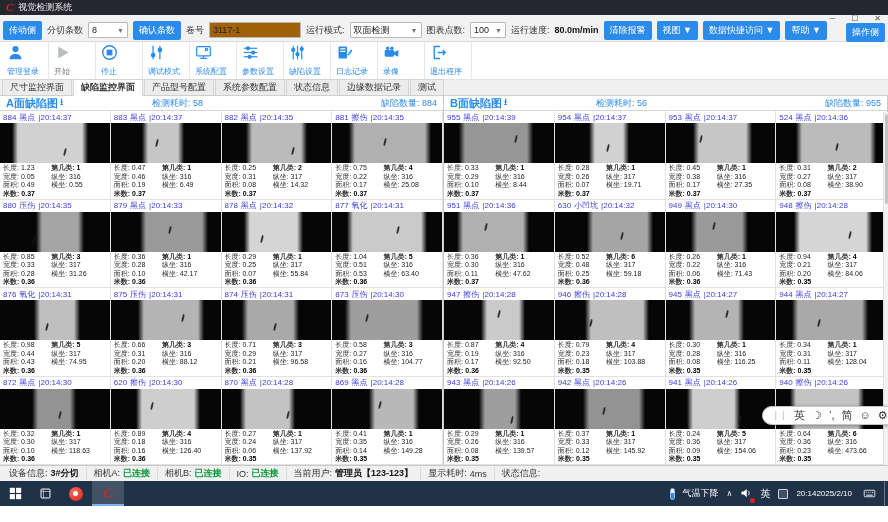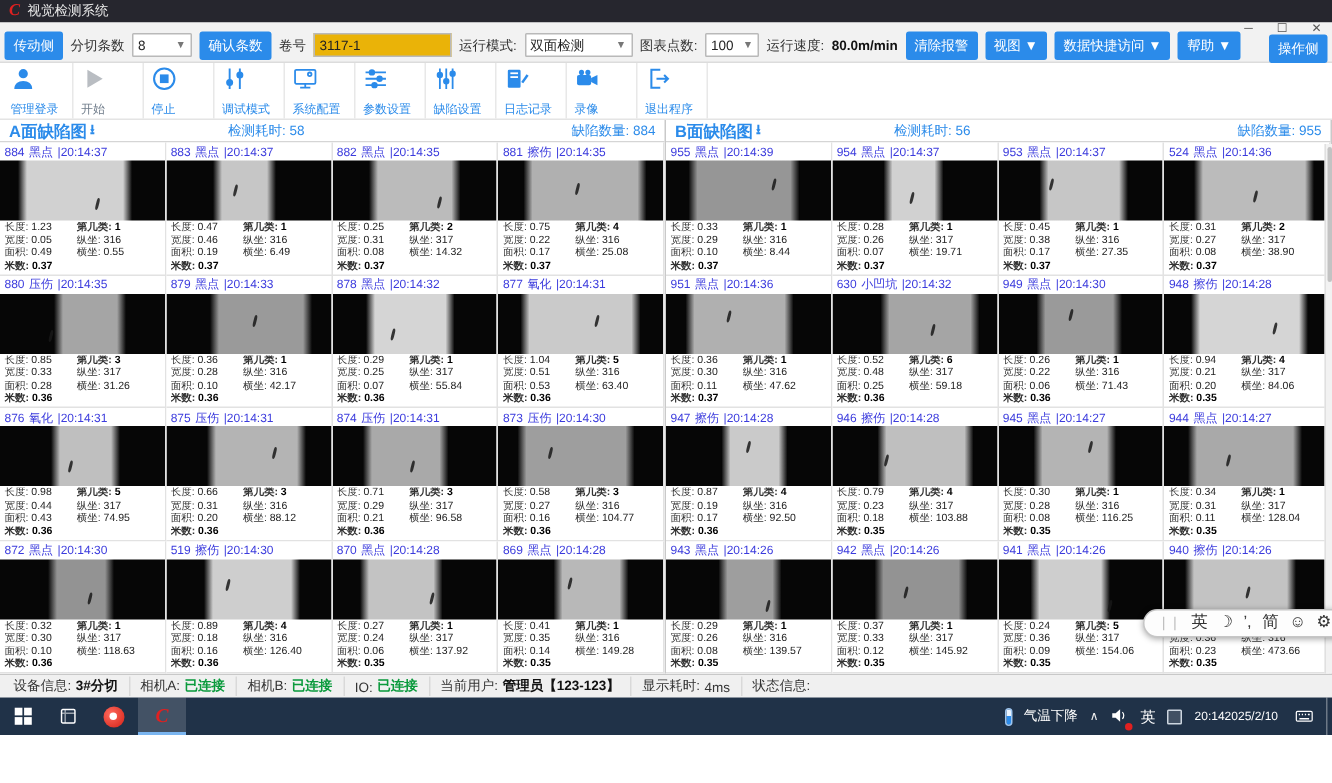--- a/index.html
+++ b/index.html
@@ -10,21 +10,21 @@
   
   .titlebar{height:15px;background:#26262e;display:flex;align-items:center;padding:0 6px;gap:5px;}
   .logo{color:#e02020;font-family:"Liberation Serif",serif;font-style:italic;font-weight:bold;font-size:11px;line-height:11px;}
   .title{color:#e8e8e8;font-size:9px;}
 
   
   .toolbar1{position:relative;height:27px;background:#f2f2f2;border-bottom:1px solid #dcdcdc;display:flex;align-items:center;gap:5px;padding:6px 4px 2px 3px;font-size:9px;color:#333;}
   .btn-blue{background:#2b8bea;color:#fff;border:none;border-radius:2px;font-size:9px;padding:3px 6px;white-space:nowrap;cursor:pointer;font-family:inherit;}
   .sel{display:inline-flex;align-items:center;justify-content:space-between;background:#fff;border:1px solid #b9b9b9;border-radius:1px;height:16px;padding:0 3px;font-size:9px;color:#222;gap:4px;}
   .sel .caret{color:#777;font-size:7px;}
-  .inp{background:#eab308;border:1px solid #b9b9b9;height:16px;font-size:9px;padding:0 3px;color:#222;font-family:inherit;}
+  .inp{background:#a16207;border:1px solid #b9b9b9;height:16px;font-size:9px;padding:0 3px;color:#222;font-family:inherit;}
   .lbl{white-space:nowrap;color:#333;}
   .val-strong{font-weight:bold;color:#111;}
   .win-controls{position:absolute;top:-1px;right:4px;display:flex;gap:10px;color:#555;font-size:8px;line-height:10px;}
   .win-controls span{cursor:pointer;padding:0 3px;}
   .opside{position:absolute;right:3px;top:8px;}
 
   
   .toolbar2{height:38px;background:#fff;border-bottom:1px solid #e4e4e4;display:flex;align-items:stretch;padding:0 2px;}
   .action{display:flex;flex-direction:column;justify-content:center;gap:1px;min-width:47px;padding:2px 5px;border-right:1px solid #e8e8e8;cursor:pointer;}
   .action svg{width:17px;height:17px;}
@@ -215,20 +215,29 @@
       </div>
       <div class="action">
         <span><svg viewBox="0 0 20 20" fill="none" stroke="#2b8bea" stroke-width="1.6">
             <path d="M12 3H5v14h7"></path>
             <path d="M9 10h9M15 7l3 3-3 3"></path>
           </svg></span>
         <span class="alabel">退出程序</span>
       </div>
     </div>
 
+  <div class="tabs1">
+      <div class="tab">尺寸监控界面</div>
+      <div class="tab active">缺陷监控界面</div>
+      <div class="tab">产品型号配置</div>
+      <div class="tab">系统参数配置</div>
+      <div class="tab">状态信息</div>
+      <div class="tab">边缘数据记录</div>
+      <div class="tab">测试</div>
+    </div>
 
 
   <div class="content">
     <div class="panel">
       <div class="panel-head">
         <span class="panel-title">
             <span>A面缺陷图</span>
             <span style="font-size:9px">⭳</span>
           </span>
         <span class="panel-center"><span>检测耗时:</span> <span class="num">58</span></span>
@@ -542,21 +551,21 @@
       <div class="scol-r">
                 <div class="srow bold"><span class="sl">第几类:</span> <span class="sv">1</span></div>
                 <div class="srow"><span class="sl">纵坐:</span> <span class="sv">317</span></div>
                 <div class="srow"><span class="sl">横坐:</span> <span class="sv">118.63</span></div>
               </div>
     </div>
   </div>
 
   <div class="cell">
     <div class="cell-head">
-      <span>519</span>
+      <span>620</span>
       <span>擦伤</span>
       <span>|20:14:30</span>
     </div>
     <div class="cell-img" style="background: linear-gradient(90deg, rgb(6, 6, 6) 0px, rgb(6, 6, 6) 25px, rgb(206, 206, 206) 31px, rgb(206, 206, 206) calc(100% - 27px), rgb(6, 6, 6) calc(100% - 21px));">
               <i class="speck" style="left: 37%; top: 33%;"></i>
             </div>
     <div class="cell-stats">
       <div class="scol-l">
                 <div class="srow"><span class="sl">长度:</span> <span class="sv">0.89</span></div>
                 <div class="srow"><span class="sl">宽度:</span> <span class="sv">0.18</span></div>

